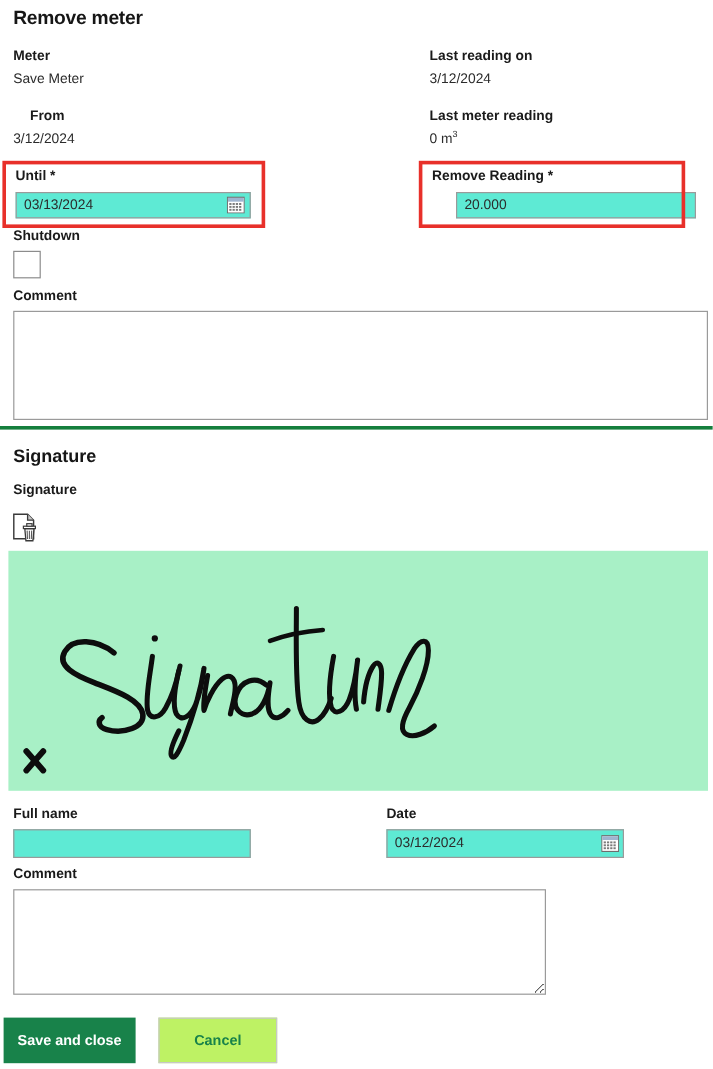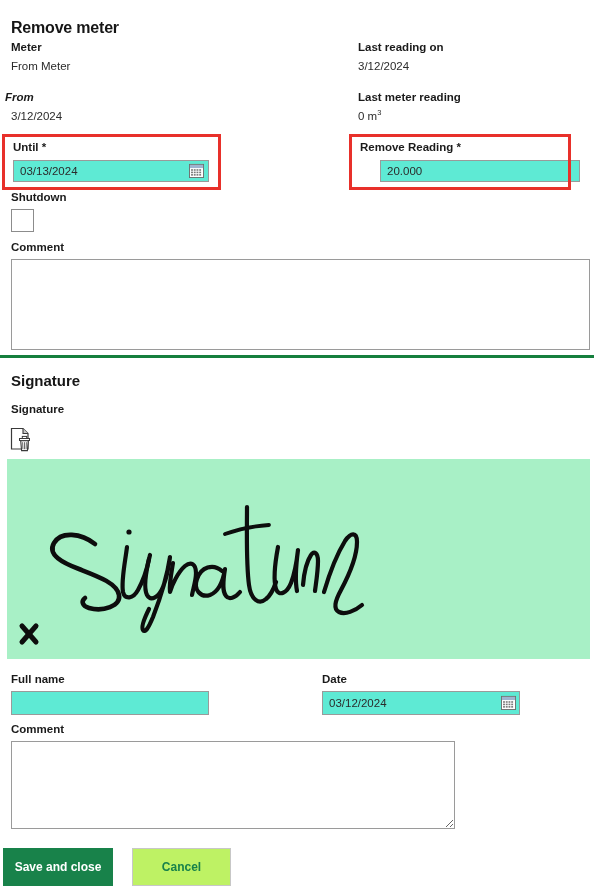--- a/index.html
+++ b/index.html
@@ -21,21 +21,20 @@
   .page { position: relative; width: 594px; height: 891px; }
 
   
   .page-title {
     position: absolute;
     left: 11px; top: 7px;
     font-size: 16px;
     font-weight: bold;
     letter-spacing: -0.2px;
     color: #161616;
-    margin-top: 12px;
   }
   .section-title {
     position: absolute;
     font-size: 15px;
     font-weight: bold;
     color: #161616;
   }
   .field-label {
     position: absolute;
     font-size: 11.5px;
@@ -151,26 +150,26 @@
   }
 </style>
 </head>
 <body>
 
 <div class="page">
 
   <div class="page-title">Remove meter</div>
 
   <div class="field-label" style="left:11px; top:41px;">Meter</div>
-  <div class="field-value" style="left:11px; top:60px;">From Meter</div>
+  <div class="field-value" style="left:11px; top:60px;">Save Meter</div>
 
   <div class="field-label" style="left:358px; top:41px;">Last reading on</div>
   <div class="field-value" style="left:358px; top:60px;">3/12/2024</div>
 
-  <div class="field-label" style="left:5px; top:91px;font-style:italic;">From</div>
+  <div class="field-label" style="left:25px; top:91px;">From</div>
   <div class="field-value" style="left:11px; top:110px;">3/12/2024</div>
 
   <div class="field-label" style="left:358px; top:91px;">Last meter reading</div>
   <div class="field-value" style="left:358px; top:110px;text-align:center;"><span>0 m</span><sup>3</sup></div>
 
   <div class="field-label" style="left:13px; top:141px;">Until *</div>
   <input class="txt-input has-icon" type="text" style="left: 13px; top: 160px; width: 196px; height: 22px;" value="03/13/2024">
   <svg class="cal-icon" style="left:189px; top:163px;" viewBox="0 0 16 16">
     <rect x="0.5" y="1.5" width="15" height="14" fill="#ffffff" stroke="#6d6d6d"></rect>
     <rect x="1" y="2" width="14" height="3.4" fill="#9fb4d0"></rect>

